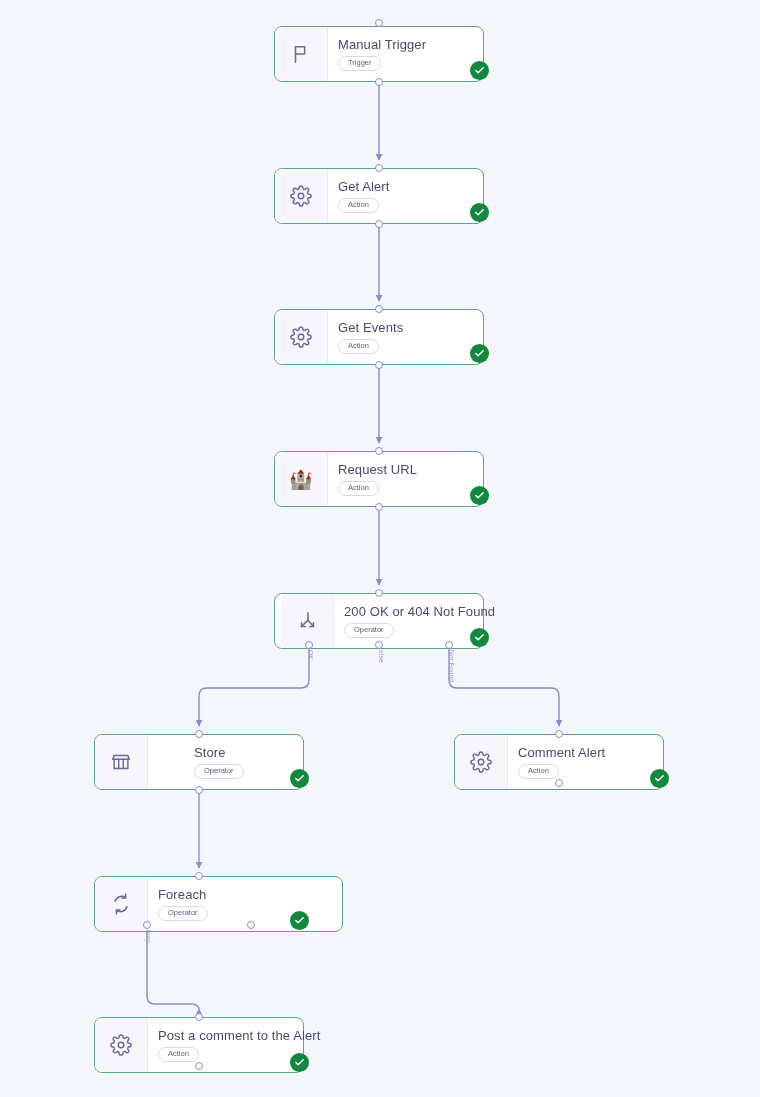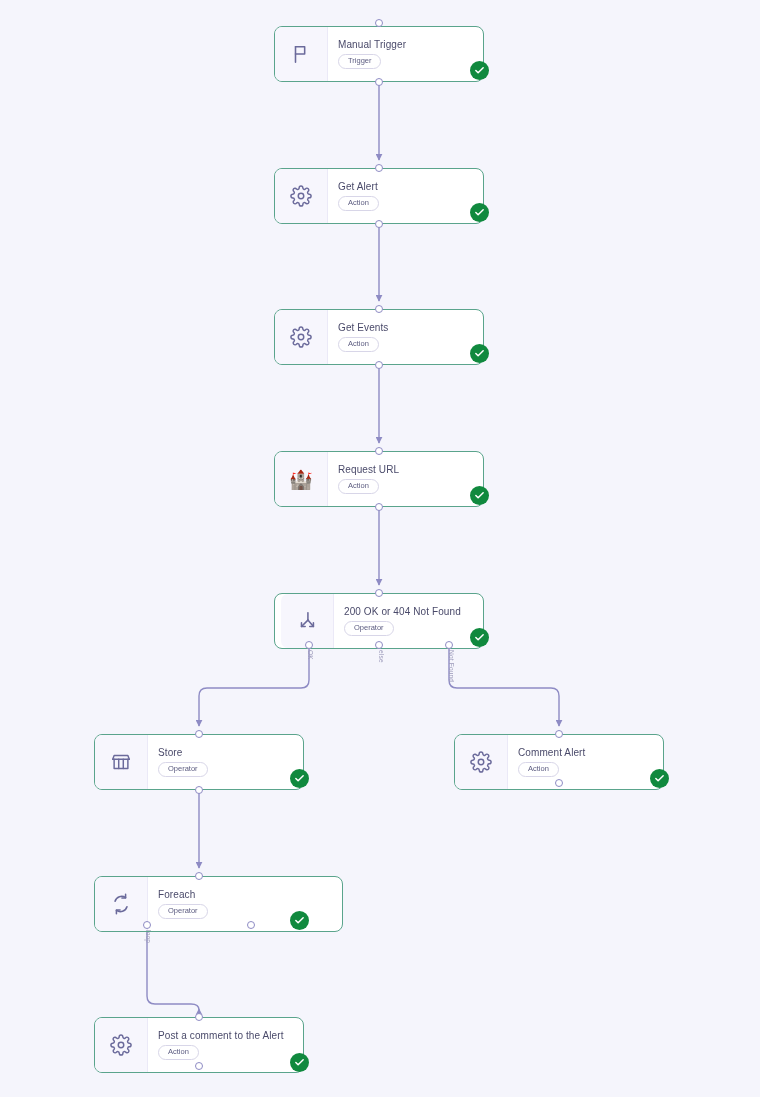--- a/index.html
+++ b/index.html
@@ -57,21 +57,21 @@
   }
   .node-body {
     flex: 1 1 auto;
     display: flex;
     flex-direction: column;
     justify-content: center;
     padding: 0 10px;
     min-width: 0;
   }
   .node-title {
-    font-size: 10px;
+    font-size: 13px;
     color: #4a4a6a;
     letter-spacing: .1px;
     white-space: nowrap;
     margin-bottom: 4px;
   }
   .node-badge {
     align-self: flex-start;
     font-size: 7.5px;
     color: #5c5c80;
     border: 1px solid #d8d6e8;
@@ -249,21 +249,21 @@
   </div>
   <div class="port" style="left:375px; top:589px;"></div>
   <div class="port" style="left:305px; top:641px;"></div>
   <div class="port" style="left:375px; top:641px;"></div>
   <div class="port" style="left:445px; top:641px;"></div>
 
   <div class="edge-label" style="left:314px; top:650px;">OK</div>
   <div class="edge-label" style="left:385px; top:650px;">else</div>
   <div class="edge-label" style="left:455px; top:650px;">Not Found</div>
 
-  <div class="node" style="left:94px; top:734px; width:210px;">
+  <div class="node" style="left:94px; top:734px; width:210px;gap:36px;">
     <div class="node-icon">
       <svg width="22" height="22" viewBox="0 0 24 24" fill="none" stroke="#6b6a9b" stroke-width="1.6" stroke-linecap="round" stroke-linejoin="round">
         <path d="M3 9 L4.5 5 L19.5 5 L21 9"></path>
         <path d="M3 9 L21 9"></path>
         <path d="M4.5 9 L4.5 19 L19.5 19 L19.5 9"></path>
         <path d="M9.5 9 L9.5 19"></path>
         <path d="M14.5 9 L14.5 19"></path>
       </svg>
     </div>
     <div class="node-body">

